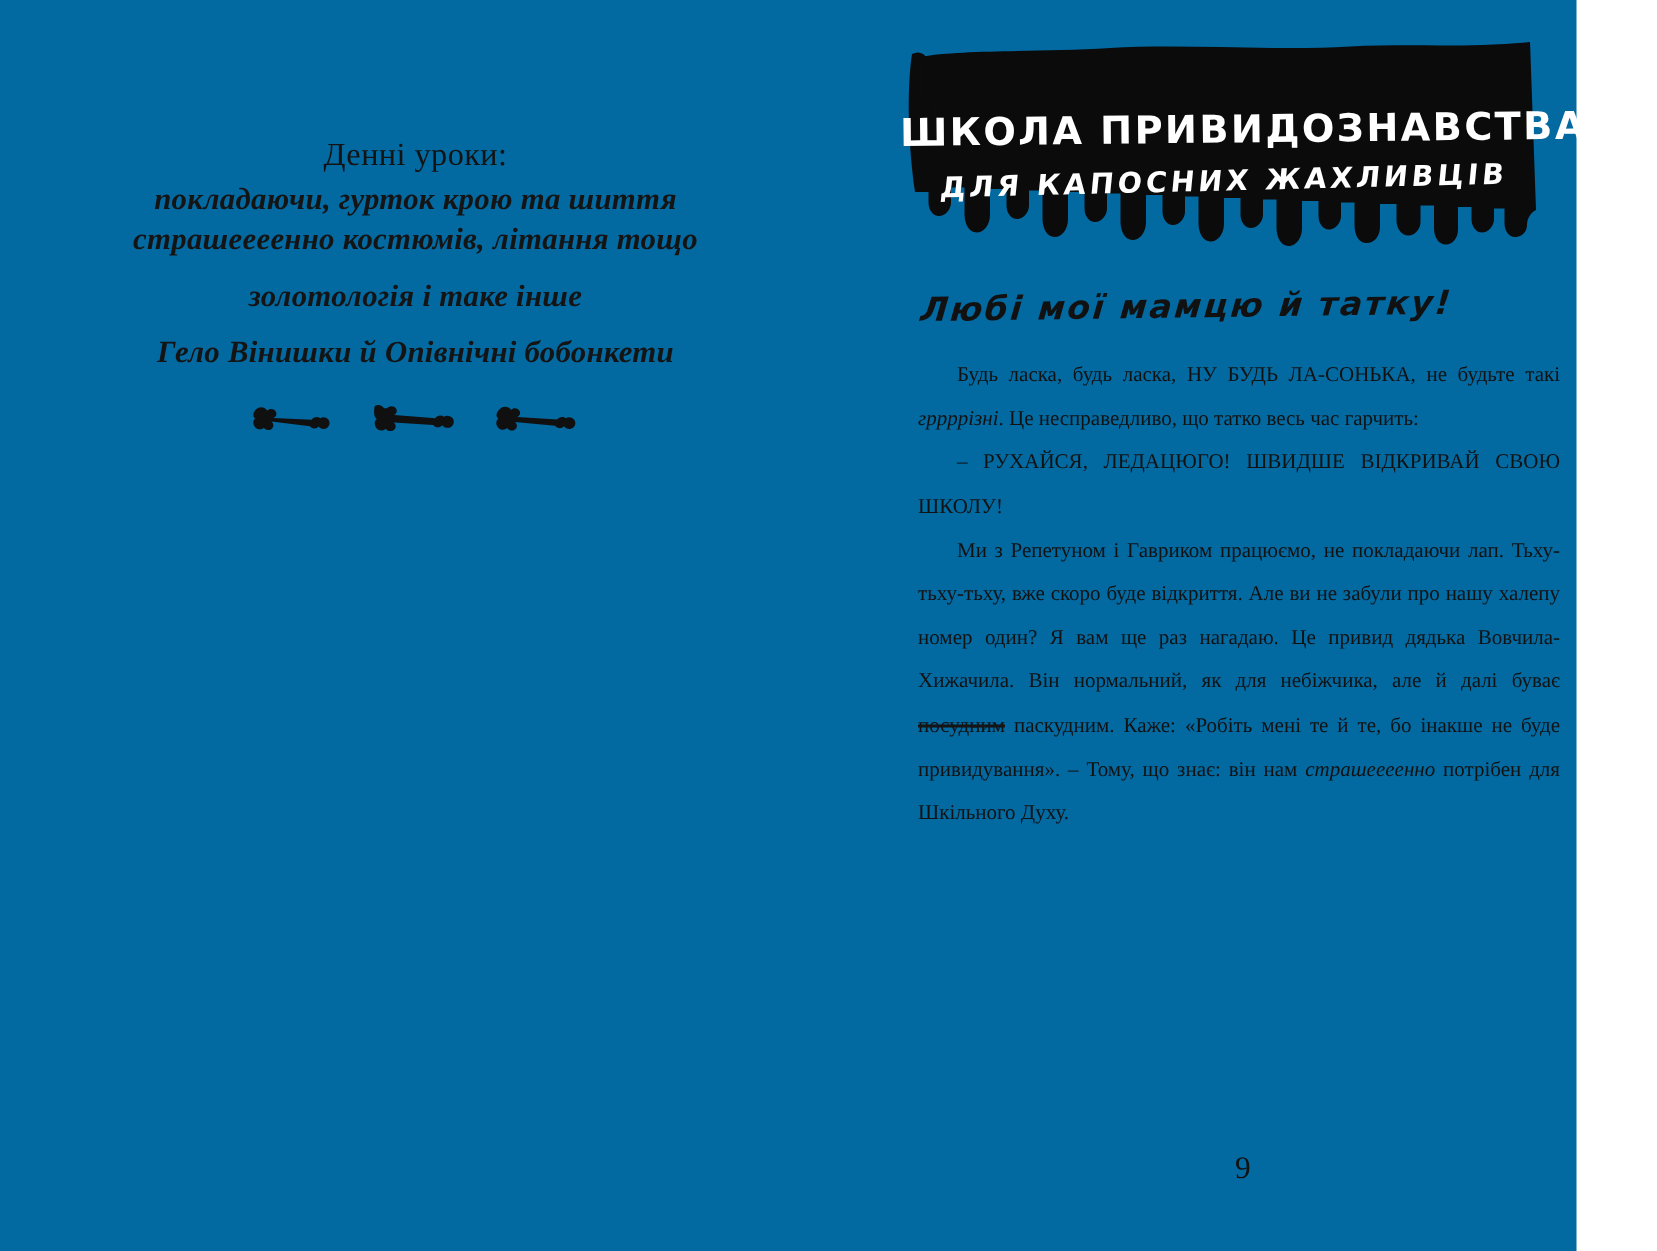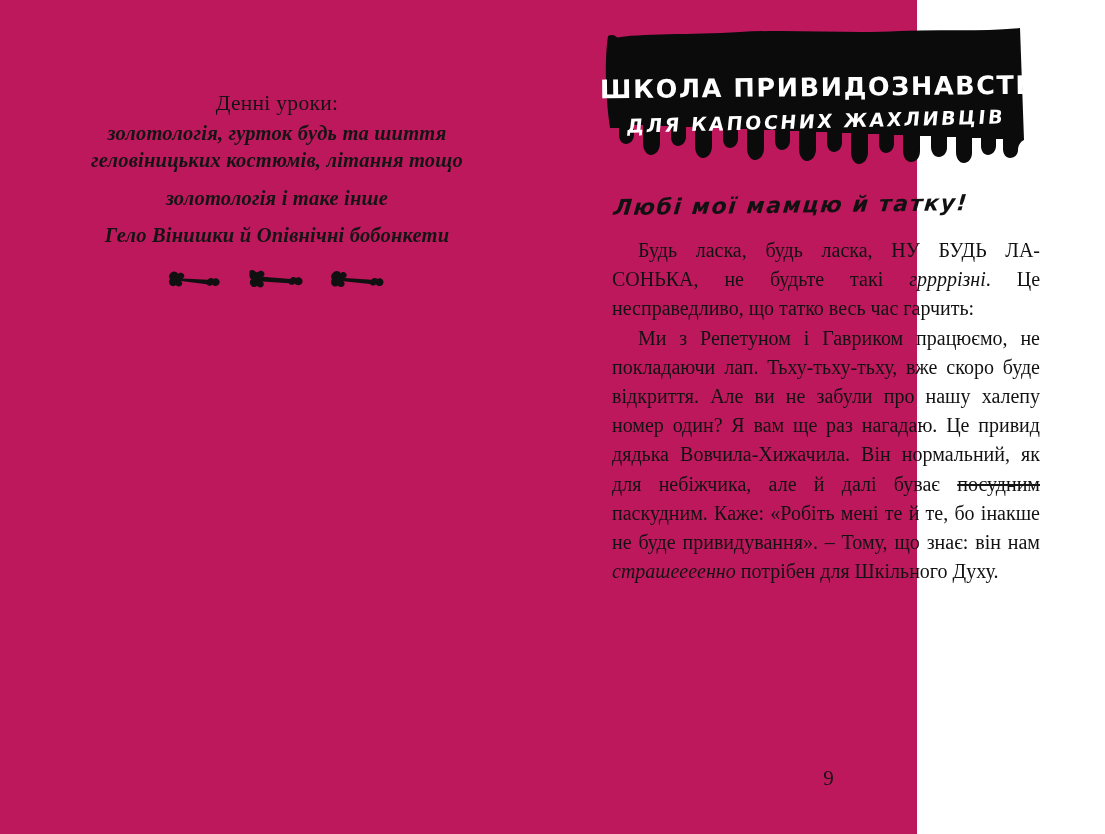--- a/index.html
+++ b/index.html
@@ -10,23 +10,23 @@
   body {
     width: 1105px;
     height: 834px;
     font-family: "Liberation Serif", "DejaVu Serif", serif;
     color: #111111;
     overflow: hidden;
     position: relative;
   }
   .page {
     position: relative;
-    width: 917px;
+    width: 1051px;
     height: 834px;
-    background: #be185d;
+    background: #0369a1;
   }
 
   
   .left-page {
     position: absolute;
     left: 0;
     top: 0;
     width: 552px;
     height: 834px;
   }
@@ -129,21 +129,21 @@
     transform: skewX(-6deg) rotate(-0.8deg);
     white-space: nowrap;
   }
 
   .body-text {
     position: absolute;
     left: 60px;
     top: 236px;
     width: 428px;
     font-family: "Liberation Serif", "DejaVu Serif", serif;
-    font-size: 20px;
+    font-size: 14px;
     line-height: 29.2px;
     color: #121212;
     text-align: justify;
     text-justify: inter-word;
     hyphens: manual;
   }
   .body-text p {
     margin: 0;
     text-indent: 26px;
   }
@@ -172,22 +172,22 @@
 </head>
 <body>
 
 <div class="page">
 
   <div class="left-page">
     <div class="left-block">
 
       <div class="section-title">Денні уроки:</div>
       <div class="section-body">
-        <span class="ln">золотологія, гурток будь та шиття</span>
-        <span class="ln">геловіницьких костюмів, літання тощо</span>
+        <span class="ln">покладаючи, гурток крою та шиття</span>
+        <span class="ln">страшеееенно костюмів, літання тощо</span>
       </div>
 
       <div class="section-body">
         <span class="ln">золотологія і таке інше</span>
       </div>
 
       <div class="section-body tight">
         <span class="ln">Гело Вінишки й Опівнічні бобонкети</span>
       </div>
 
@@ -275,20 +275,23 @@
     </div>
 
     <div class="salutation">Любі мої мамцю й татку!</div>
 
     <div class="body-text">
 
       <p>
         <span>Будь ласка, будь ласка, НУ БУДЬ ЛА-СОНЬКА, не будьте такі </span><span class="ital">гррррізні</span><span>. Це несправедливо, що татко весь час гарчить:</span>
       </p>
 
+      <p class="caps">
+        <span>– РУХАЙСЯ, ЛЕДАЦЮГО! ШВИДШЕ ВІДКРИВАЙ СВОЮ ШКОЛУ!</span>
+      </p>
 
 
       <p>
         <span>Ми з Репетуном і Гавриком працюємо, не покладаючи лап. Тьху-тьху-тьху, вже скоро буде відкриття. Але ви не забули про нашу халепу номер один? Я вам ще раз нагадаю. Це привид дядька Вовчила-Хижачила. Він нормальний, як для небіжчика, але й далі буває </span><span class="strike nobr">посудним</span><span> паскудним. Каже: «Робіть мені те й те, бо інакше не буде привидування». – Тому, що знає: він нам </span><span class="ital">страшеееенно</span><span> потрібен для Шкільного Духу.</span>
       </p>
 
     </div>
 
     <div class="page-number">9</div>
 

